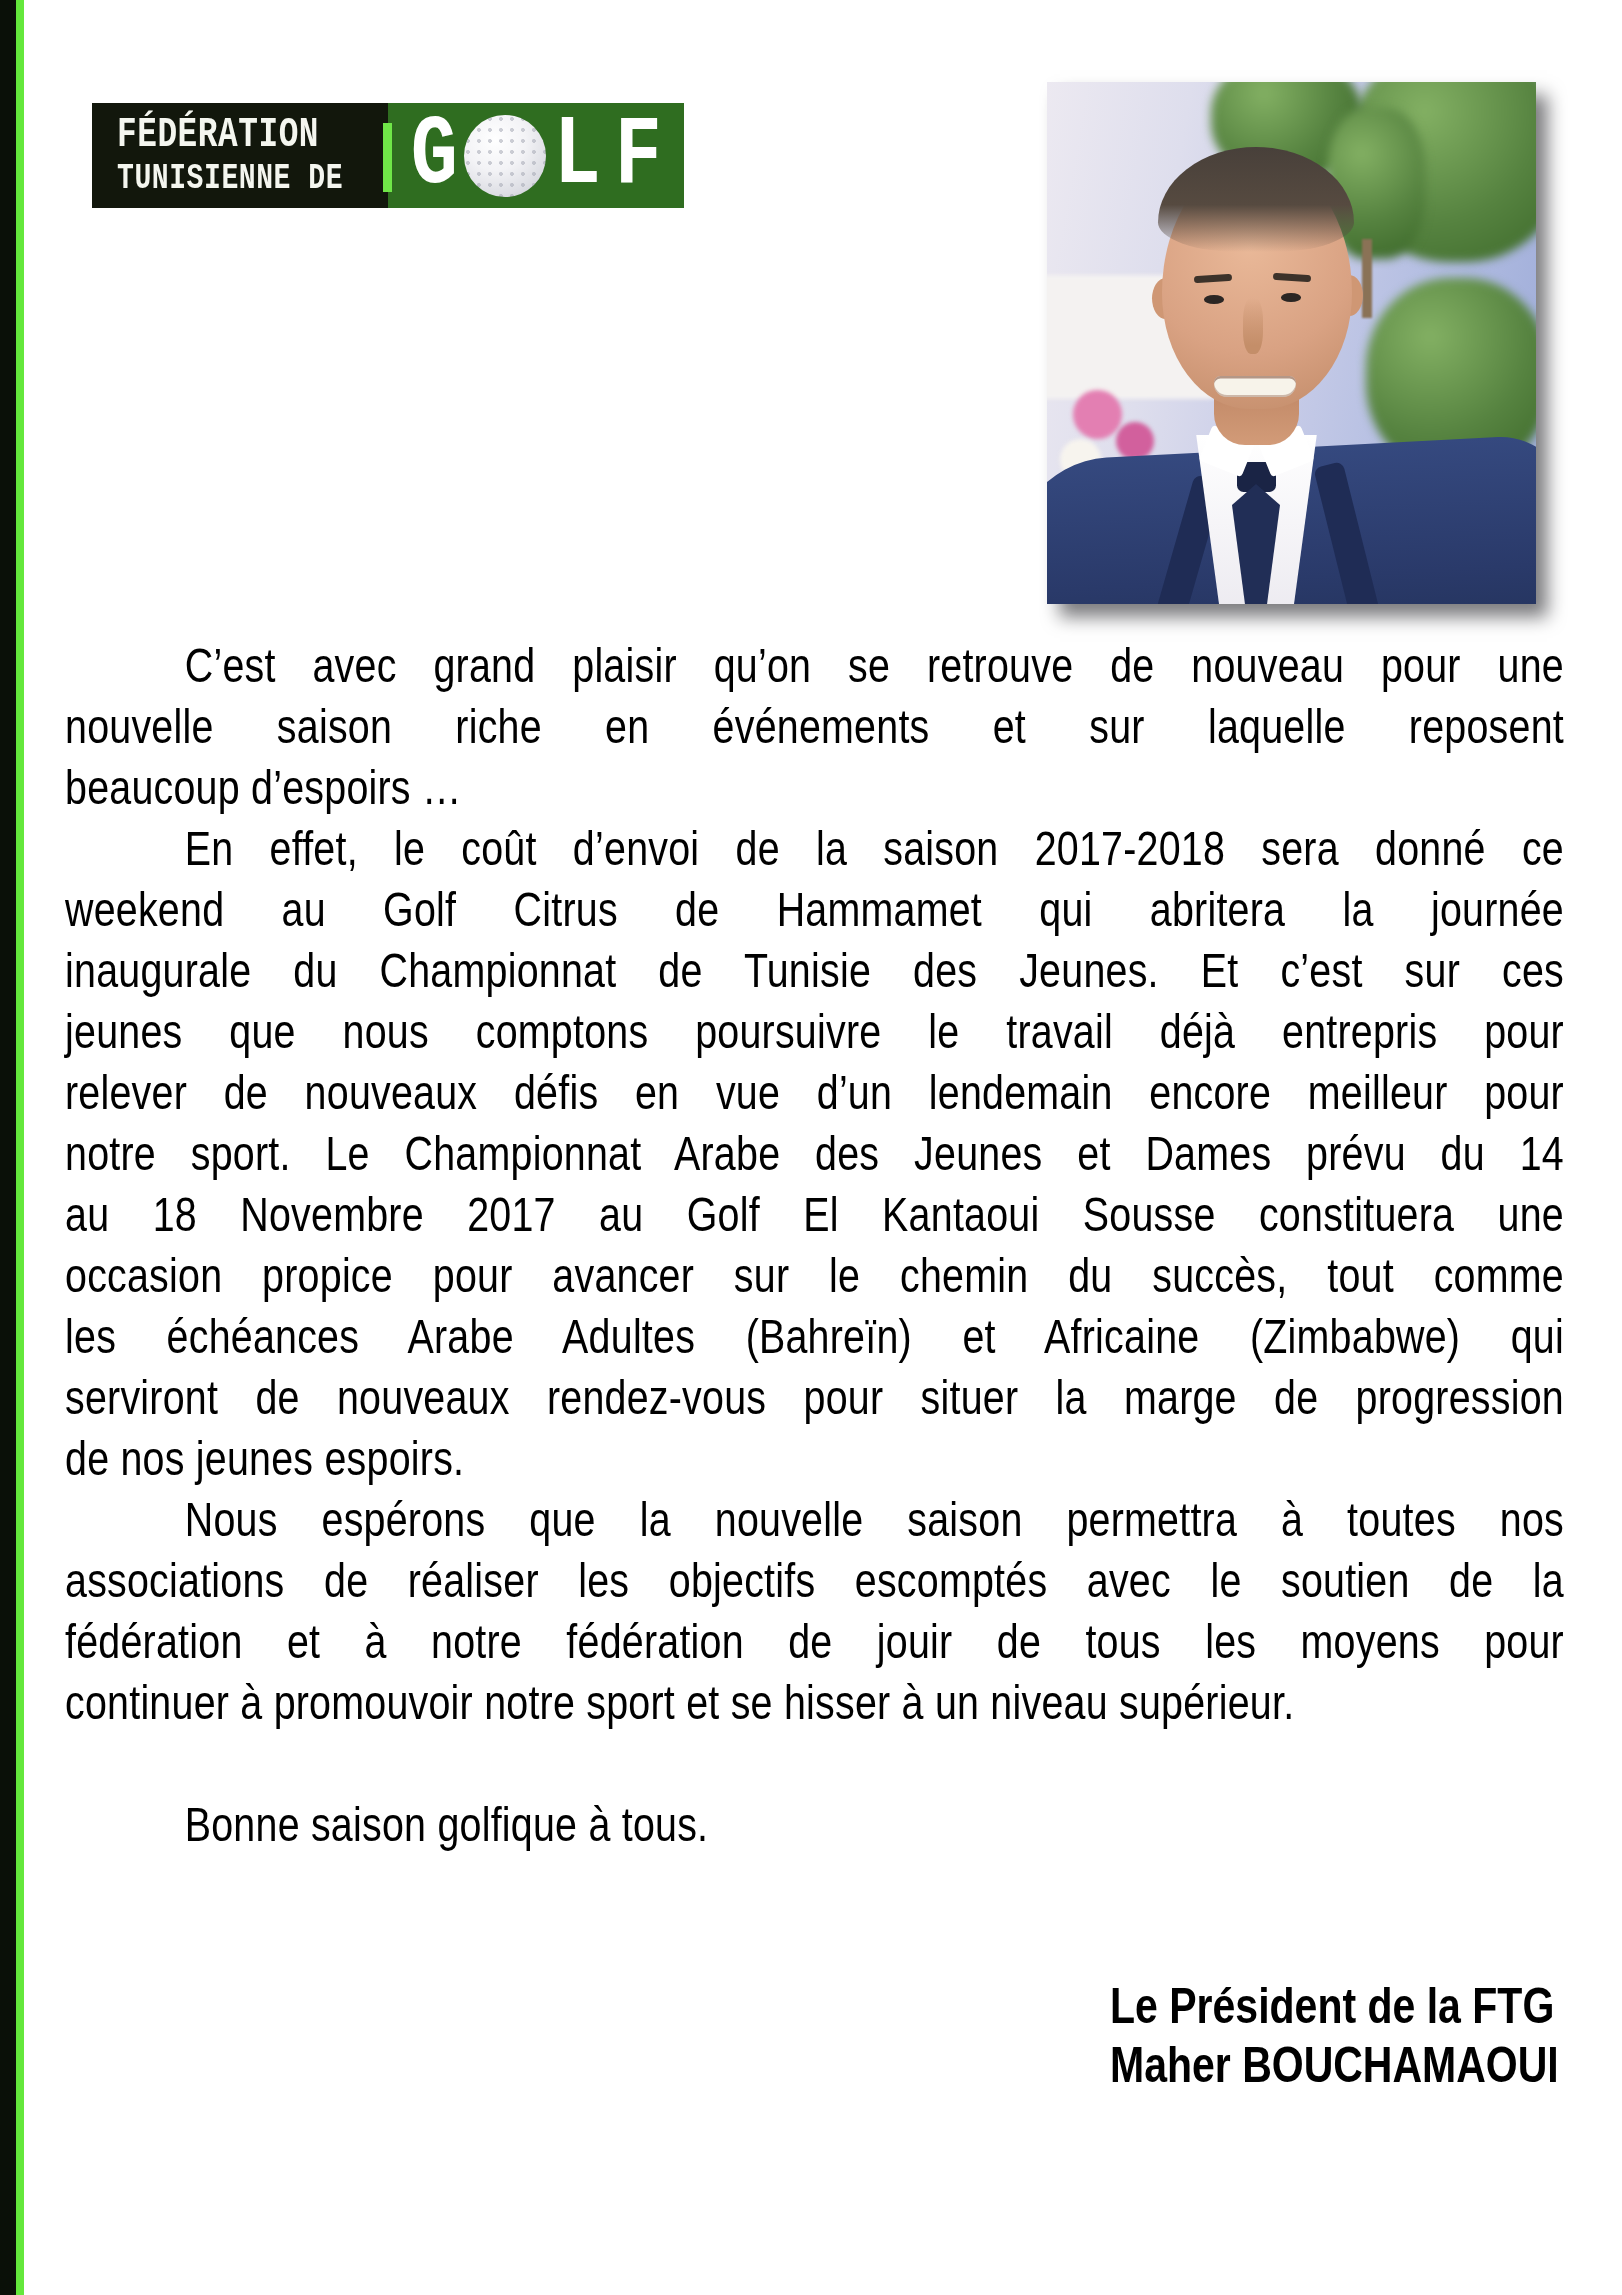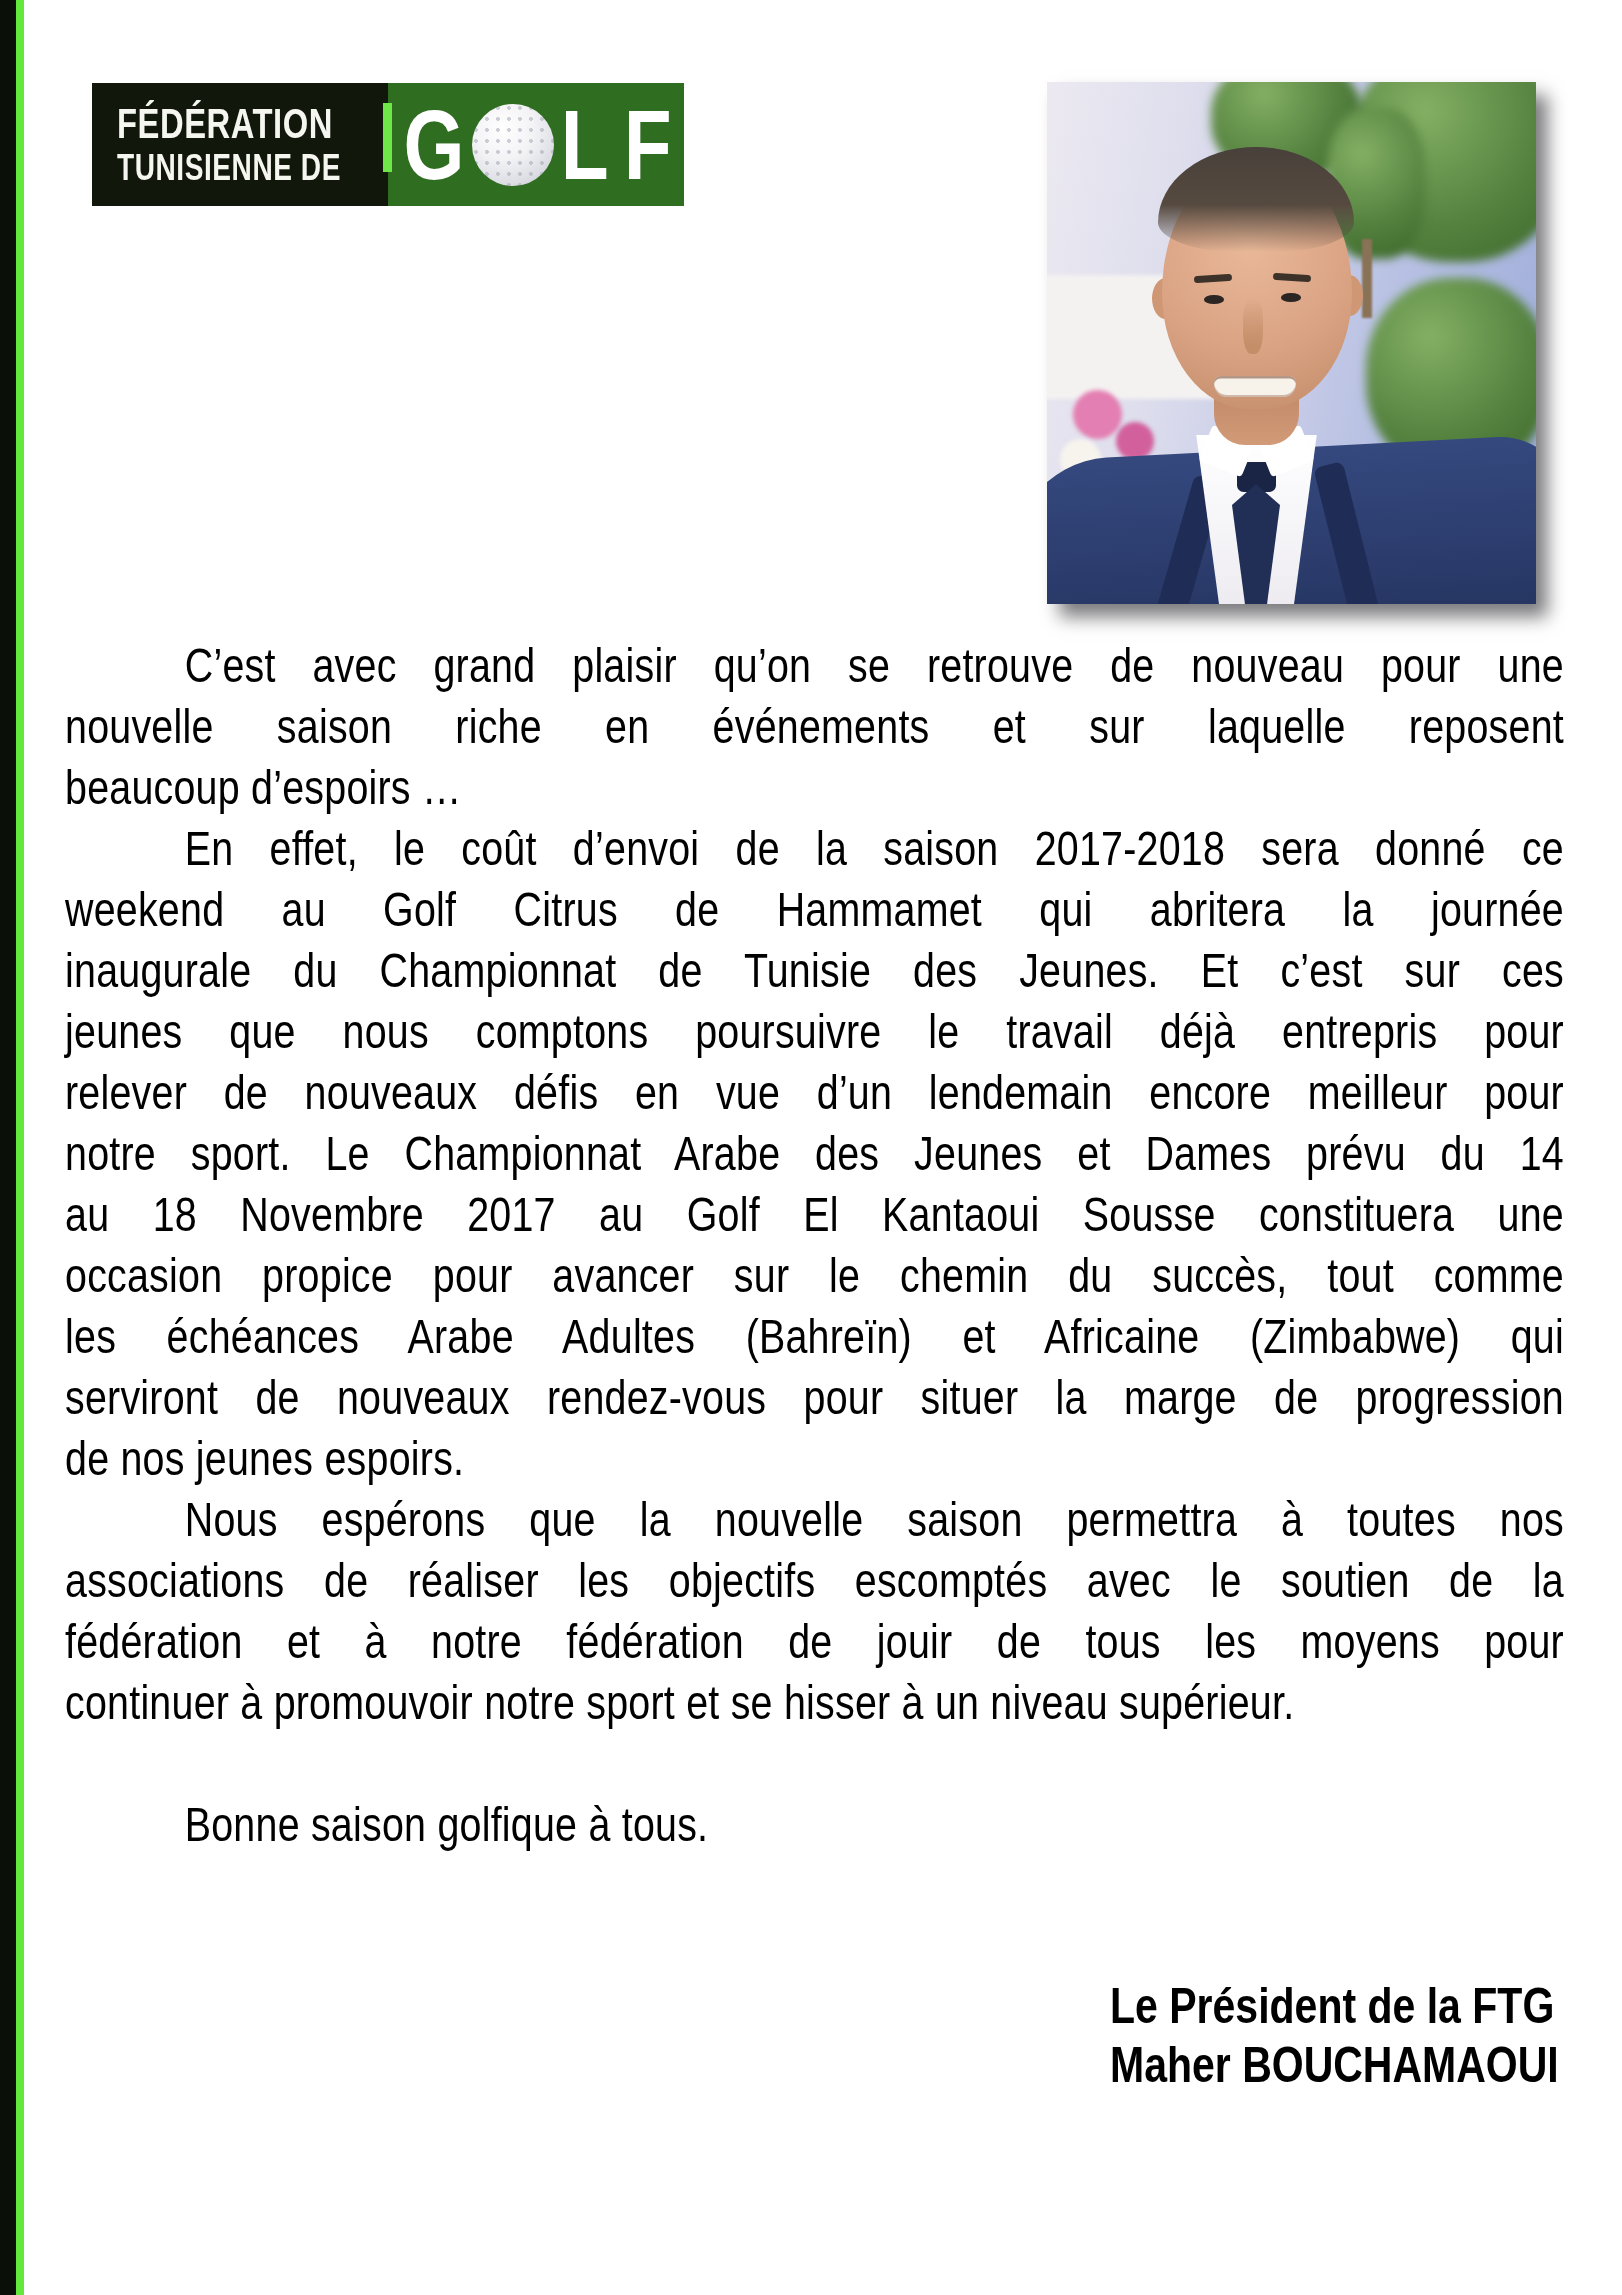--- a/index.html
+++ b/index.html
@@ -19,21 +19,21 @@
     font-family:"Liberation Sans", sans-serif;
     color:var(--text-color);
     overflow:hidden;
   }
 
   
   .strip-dark{position:absolute;left:0;top:0;width:15.7px;height:2295px;background:var(--strip-dark);}
   .strip-green{position:absolute;left:15.7px;top:0;width:7.9px;height:2295px;background:var(--strip-green);}
 
   
-  .logo{position:absolute;left:92px;top:83px;width:592px;height:123px;display:flex;}
+  .logo{position:absolute;left:92px;top:103px;width:592px;height:105px;display:flex;font-family:Liberation Mono, monospace;}
   .logo-left{
     position:relative;width:296px;height:100%;background:var(--logo-dark);
     display:flex;flex-direction:column;justify-content:center;padding-left:25px;
   }
   .logo-fed1,.logo-fed2{
     color:#f4f6ef;font-weight:700;line-height:1;white-space:nowrap;
     transform:scaleX(0.78);transform-origin:0 50%;
     letter-spacing:0.7px;
   }
   .logo-fed1{font-size:42px;}

